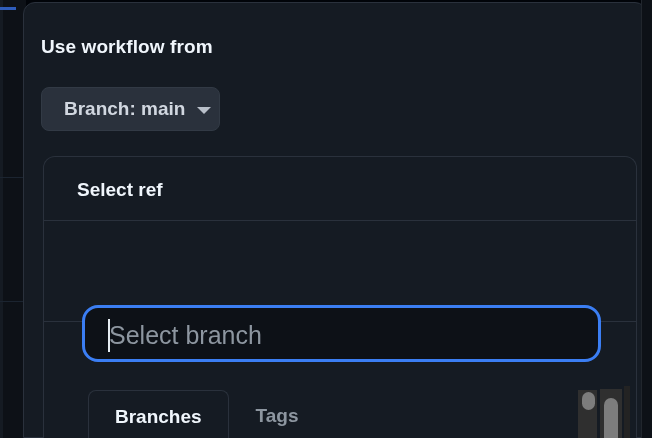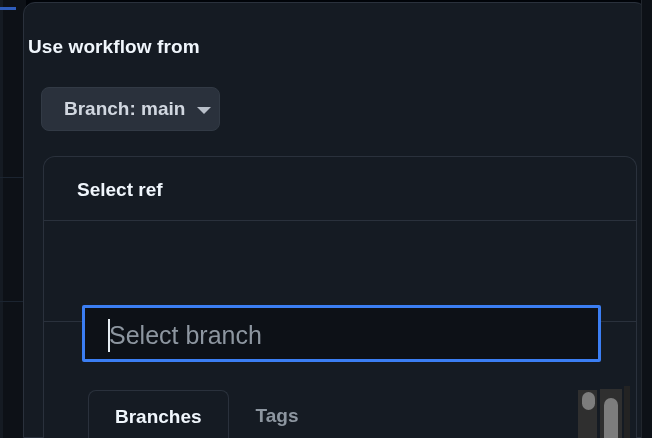--- a/index.html
+++ b/index.html
@@ -62,21 +62,21 @@
     width: 624px; height: 436px;
     background: #151b23;
     border: 1px solid #2a313c;
     border-top-left-radius: 12px;
     border-top-right-radius: 12px;
     box-sizing: border-box;
   }
 
   .section-title {
     position: absolute;
-    left: 4px; top: 33px;
+    left: 17px; top: 33px;
     font-size: 19px;
     font-weight: bold;
     color: #f0f6fc;
     letter-spacing: 0.1px;
   }
 
   
   .branch-button {
     position: absolute;
     left: 17px; top: 84px;
@@ -140,21 +140,21 @@
     height: 101px;
     border-bottom: 1px solid #2a313c;
     box-sizing: border-box;
   }
   .search-field {
     position: absolute;
     left: 38px; top: 84px;
     width: 519px; height: 57px;
     background: #0d1117;
     border: 3px solid #3b7ef3;
-    border-radius: 2px;
+    border-radius: 16px;
     box-sizing: border-box;
     display: flex;
     align-items: center;
     cursor: text;
   }
   .caret-bar {
     position: absolute;
     left: 23px; top: 11px;
     width: 2px; height: 33px;
     background: #e6edf3;

